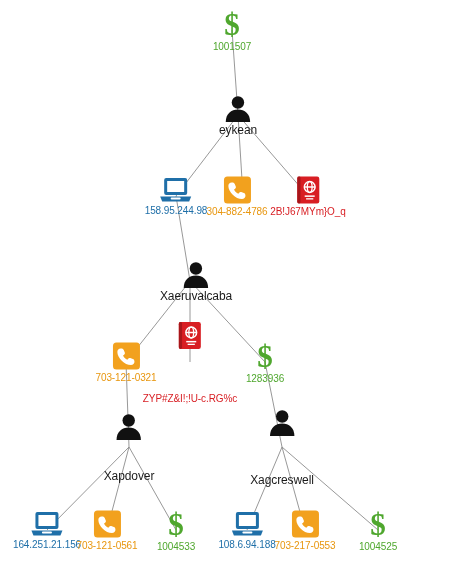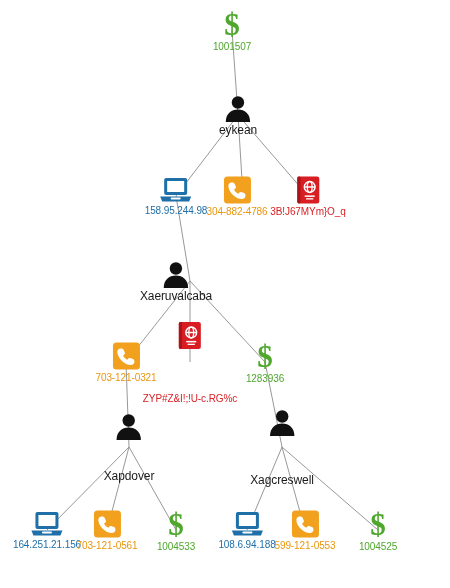--- a/index.html
+++ b/index.html
@@ -106,23 +106,23 @@
       <div class="node" style="left: 308px; top: 196px;">
         <span class="node-icon"><svg width="30" height="30" viewBox="0 0 30 30">
             <rect x="4" y="1.5" width="22" height="27" rx="2.2" fill="#d81e23"></rect>
             <rect x="4" y="1.5" width="3.2" height="27" rx="1.4" fill="#a8161a"></rect>
             <circle cx="16.4" cy="12" r="5.4" fill="none" stroke="#ffffff" stroke-width="1.5"></circle>
             <ellipse cx="16.4" cy="12" rx="2.4" ry="5.4" fill="none" stroke="#ffffff" stroke-width="1.3"></ellipse>
             <line x1="11" y1="12" x2="21.8" y2="12" stroke="#ffffff" stroke-width="1.3"></line>
             <rect x="11.4" y="20.4" width="10" height="1.5" fill="#ffffff"></rect>
             <rect x="12.8" y="23.2" width="7.2" height="1.3" fill="#ffffff"></rect>
           </svg></span>
-        <span class="node-label label-id">3B!J67MYm}O_q</span>
-      </div>
-      <div class="node" style="left: 176px; top: 281px;">
+        <span class="node-label label-id">2B!J67MYm}O_q</span>
+      </div>
+      <div class="node" style="left: 196px; top: 281px;">
         <span class="node-icon"><svg width="30" height="30" viewBox="0 0 30 30">
             <circle cx="15" cy="8.5" r="6.2" fill="#111111"></circle>
             <path d="M2.8 28 C2.8 19.6 8.2 15.4 15 15.4 C21.8 15.4 27.2 19.6 27.2 28 Z" fill="#111111"></path>
           </svg></span>
         <span class="node-label label-person">Xaeruvalcaba</span>
       </div>
       <div class="node" style="left: 126px; top: 362px;">
         <span class="node-icon"><svg width="30" height="30" viewBox="0 0 30 30">
             <rect x="1.5" y="1.5" width="27" height="27" rx="3.5" fill="#f2a11e"></rect>
             <path d="M9.6 7.4 c1.6 0 2.3 .5 2.7 1.6 l1 2.6 c.3 .9 .1 1.5-.7 2.1 l-1 .8 c.9 2 2.3 3.4 4.3 4.3 l.8-1 c.6-.8 1.2-1 2.1-.7 l2.6 1 c1.1 .4 1.6 1.1 1.6 2.7 0 1.9-1.5 3.3-3.5 3.3 C13.2 24.1 5.9 16.8 5.9 10.9 c0-2 1.4-3.5 3.3-3.5 z" fill="#ffffff"></path>
@@ -190,21 +190,21 @@
             <path d="M1.5 20.5 H32.5 L30.5 25.5 H3.5 Z" fill="#1f6fa8"></path>
             <rect x="12" y="21.6" width="10" height="1.8" rx="0.9" fill="#ffffff"></rect>
           </svg></span>
         <span class="node-label label-ip">108.6.94.188</span>
       </div>
       <div class="node" style="left: 305px; top: 530px;">
         <span class="node-icon"><svg width="30" height="30" viewBox="0 0 30 30">
             <rect x="1.5" y="1.5" width="27" height="27" rx="3.5" fill="#f2a11e"></rect>
             <path d="M9.6 7.4 c1.6 0 2.3 .5 2.7 1.6 l1 2.6 c.3 .9 .1 1.5-.7 2.1 l-1 .8 c.9 2 2.3 3.4 4.3 4.3 l.8-1 c.6-.8 1.2-1 2.1-.7 l2.6 1 c1.1 .4 1.6 1.1 1.6 2.7 0 1.9-1.5 3.3-3.5 3.3 C13.2 24.1 5.9 16.8 5.9 10.9 c0-2 1.4-3.5 3.3-3.5 z" fill="#ffffff"></path>
           </svg></span>
-        <span class="node-label label-phone">599-121-0553</span>
+        <span class="node-label label-phone">703-217-0553</span>
       </div>
       <div class="node" style="left: 378px; top: 530px;">
         <span class="node-icon"><svg width="26" height="32" viewBox="0 0 26 32">
             <text x="13" y="26.5" text-anchor="middle" font-family="Liberation Serif, serif" font-size="31" font-weight="bold" fill="#4fa72e">$</text>
           </svg></span>
         <span class="node-label label-money">1004525</span>
       </div>
     </div>
 </div>
 

